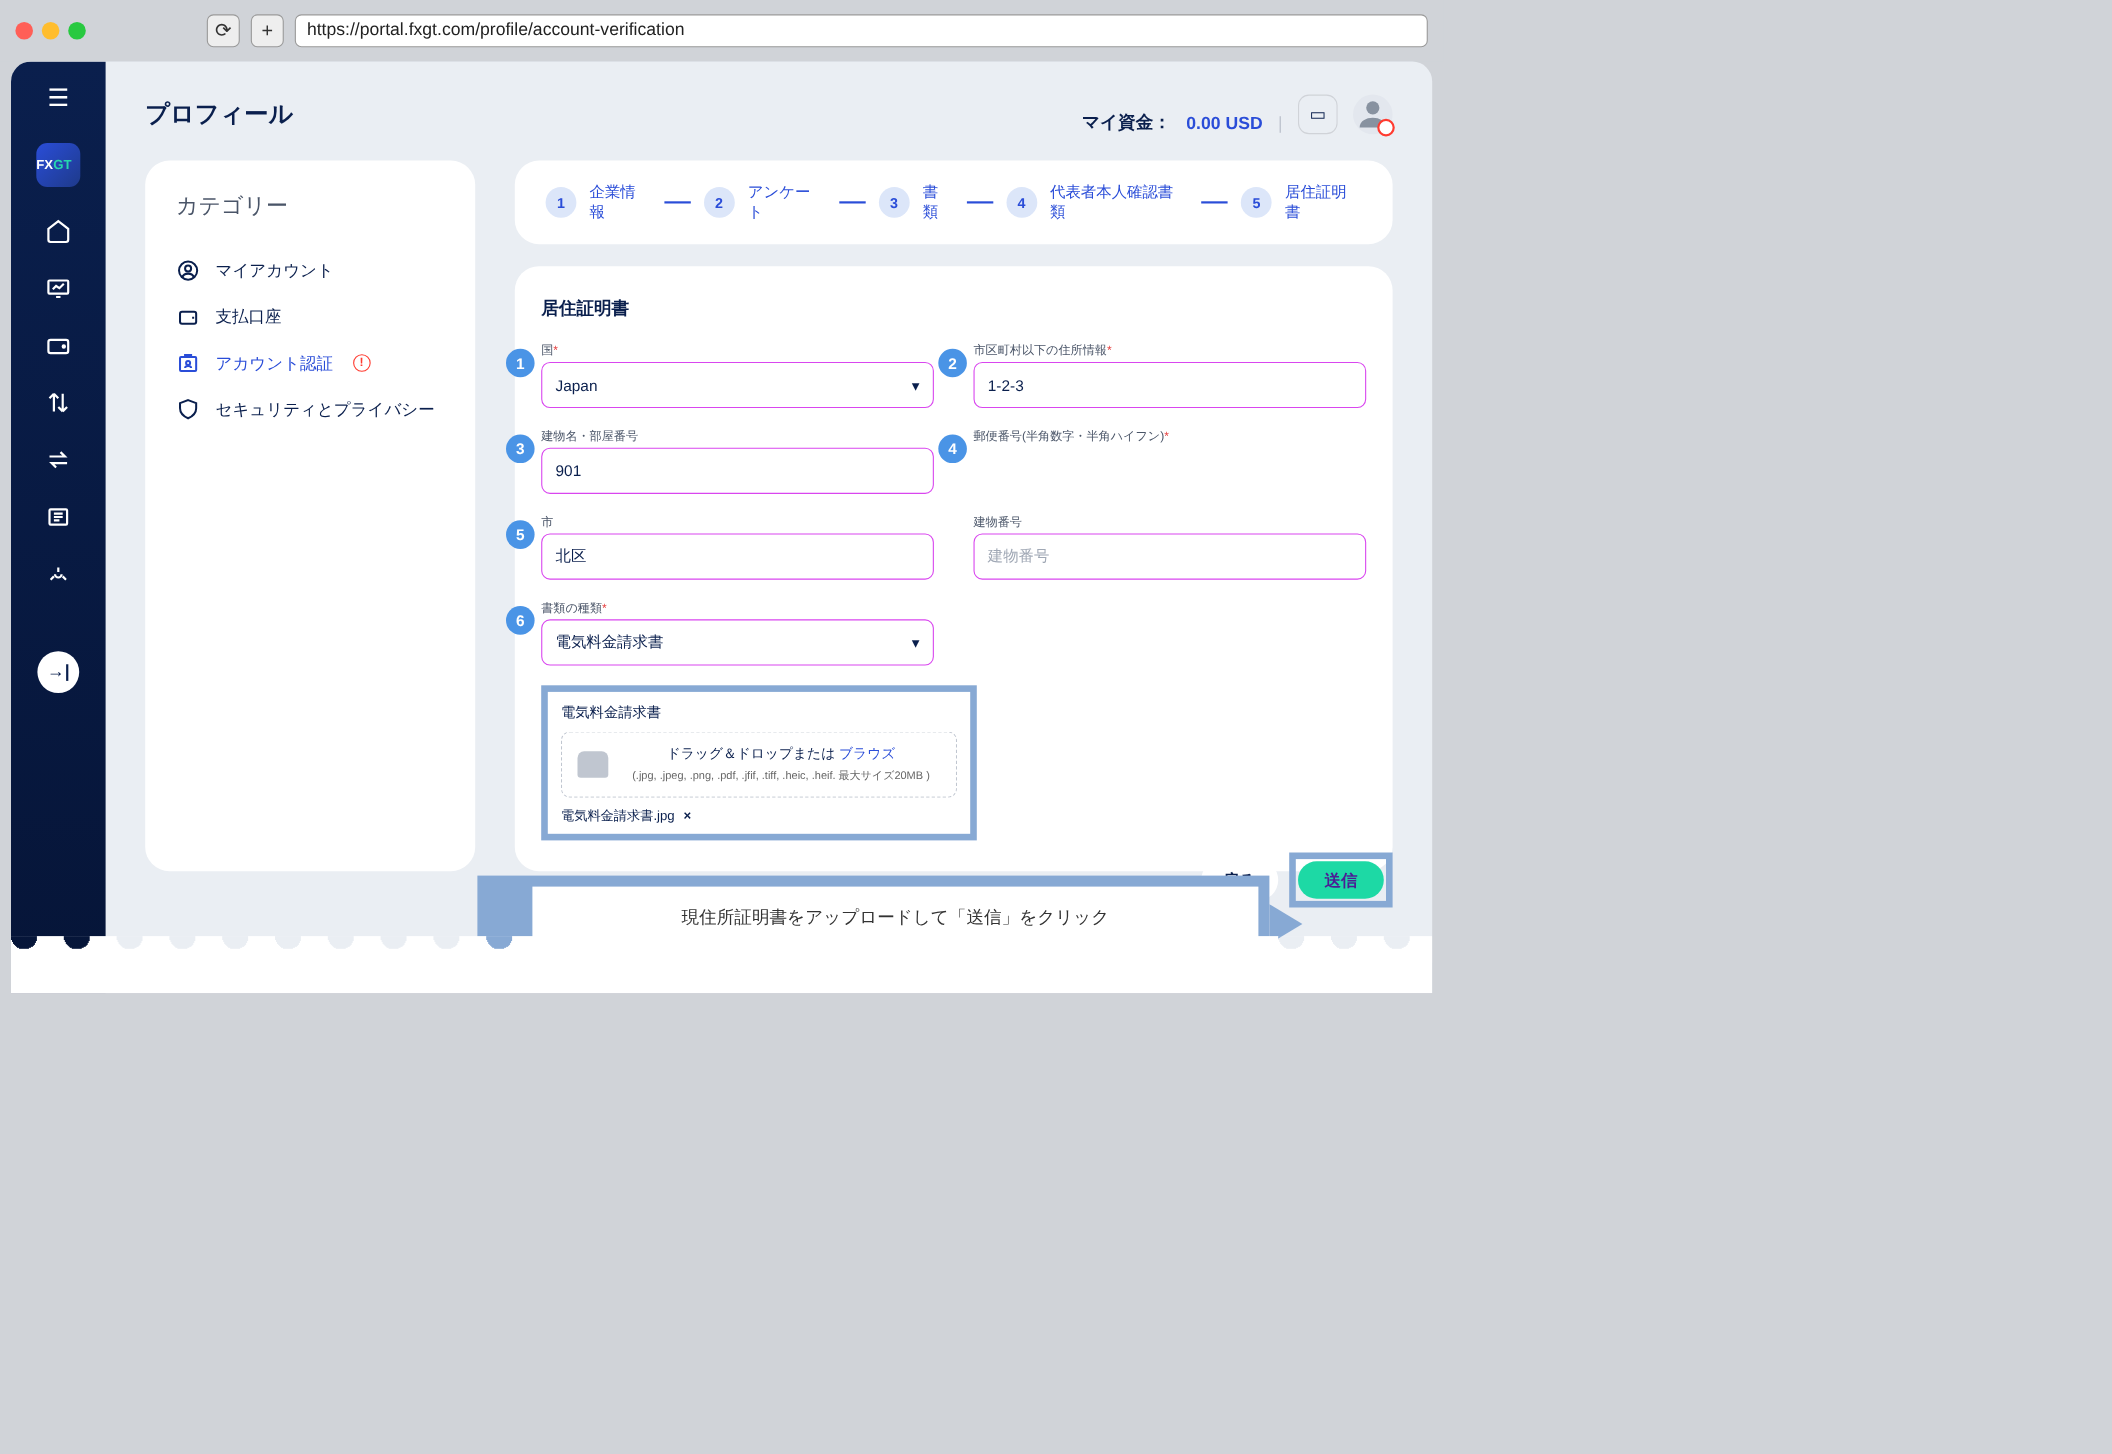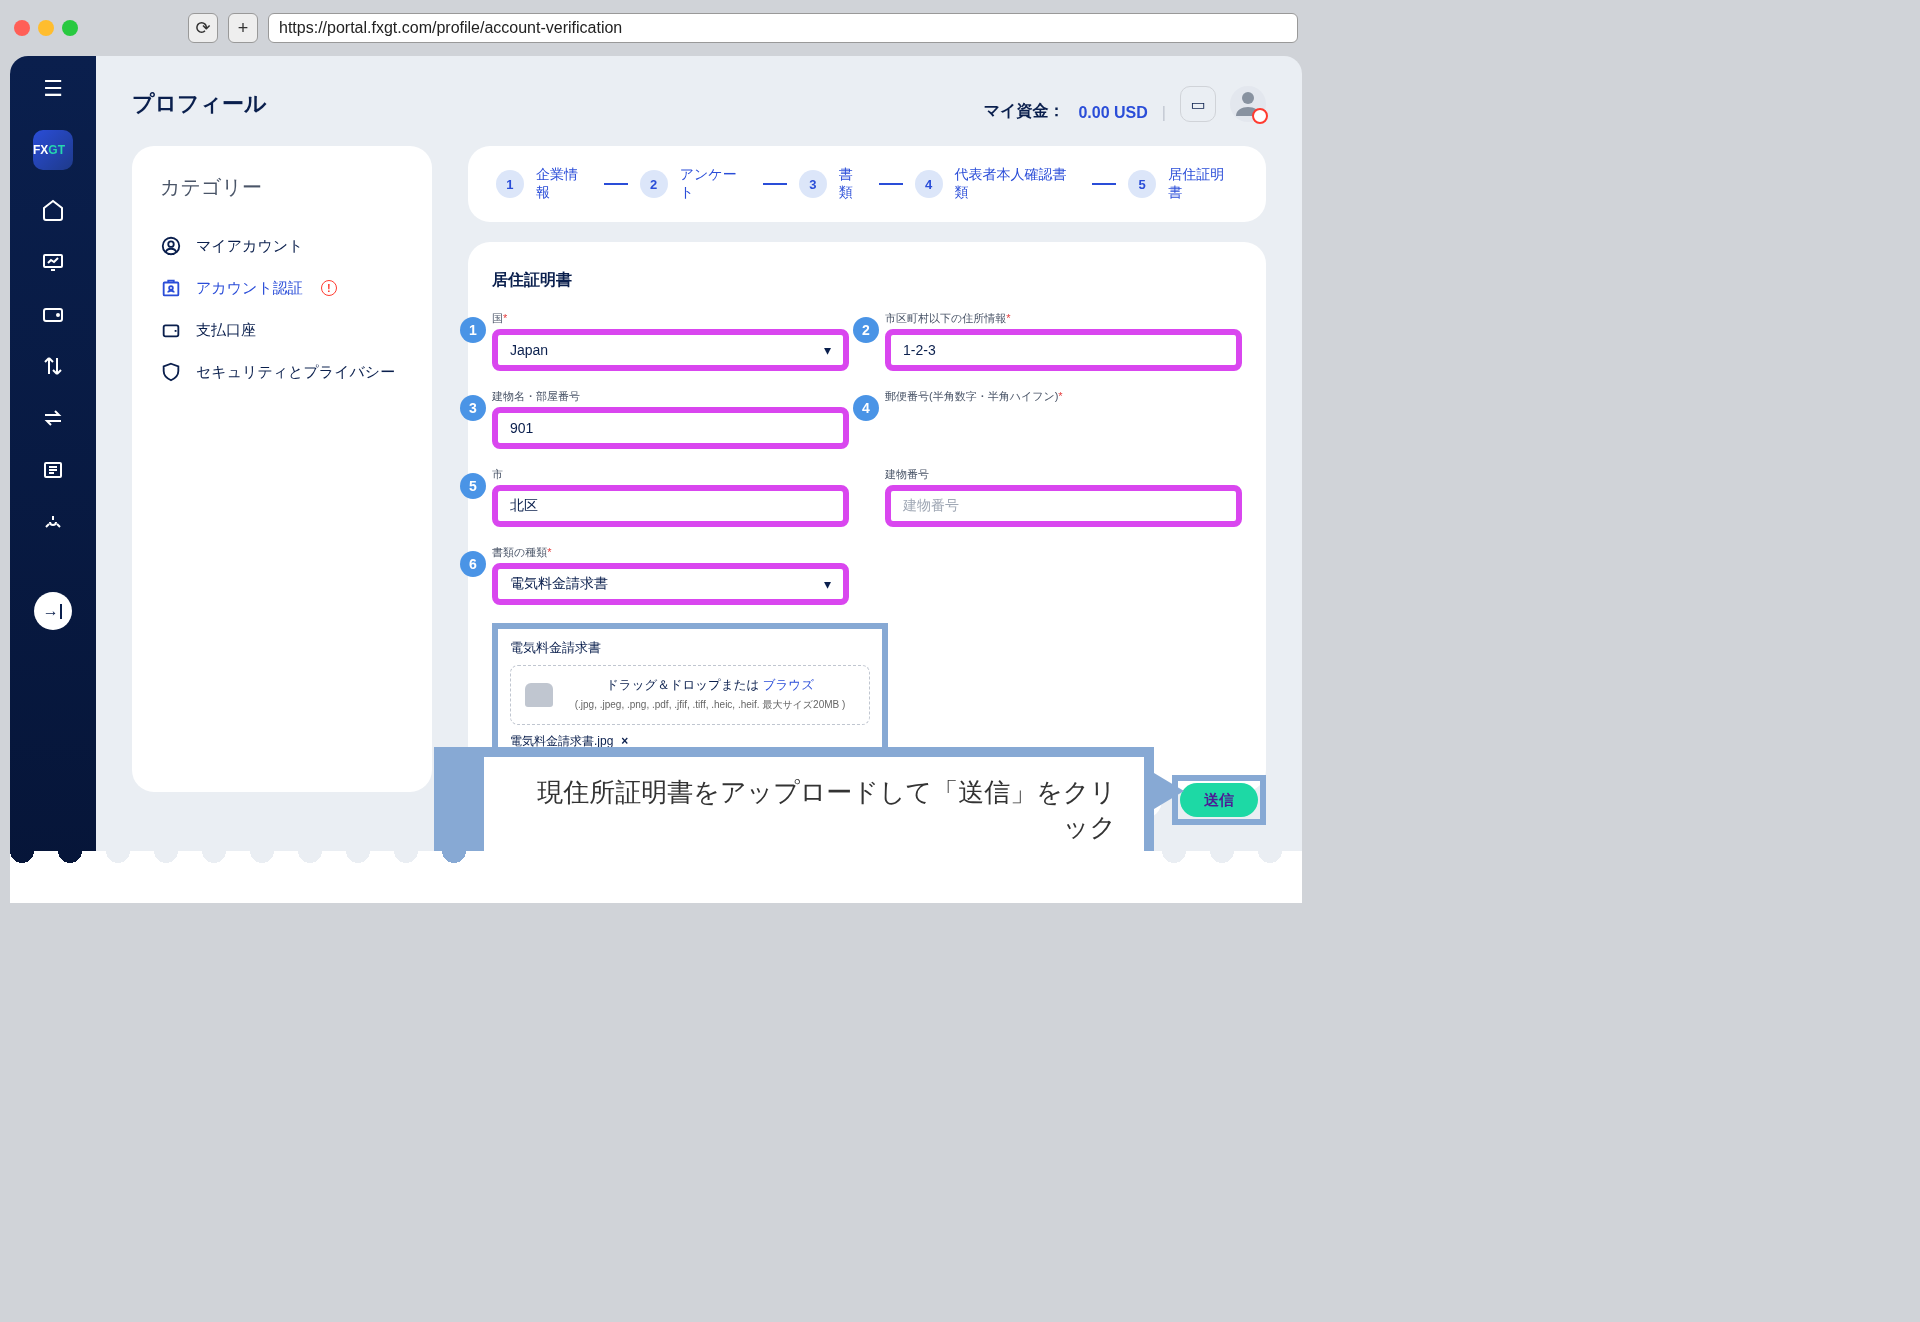--- a/index.html
+++ b/index.html
@@ -56,21 +56,21 @@
 .step-num { width: 28px; height: 28px; background: #dce6f9; color: #2a4dd8; border-radius: 50%; display:flex; align-items:center; justify-content:center; font-weight:600; font-size:13px; }
 .step-sep { width: 24px; height: 2px; background: #2a4dd8; }
 
 
 .form-card { background: #fff; border-radius: 22px; padding: 28px 24px; position: relative; }
 .section-title { font-size: 16px; font-weight: 700; color: #0a1f4d; margin-bottom: 20px; }
 .form-grid { display: grid; grid-template-columns: 1fr 1fr; gap: 18px 36px; }
 .form-field { position: relative; }
 .field-label { font-size: 11px; color: #4a5568; margin-bottom: 3px; display:block; }
 .field-label .req { color: #e53e3e; }
-.field-input { width: 100%; height: 42px; border: 6px solid #d946ef; border-radius: 8px; padding: 0 12px; font-size: 14px; color: #0a1f4d; background:#fff; display:flex; align-items:center; justify-content:space-between; }
+.field-input { width: 100%; height: 42px; border: 1px solid #d946ef; border-radius: 8px; padding: 0 12px; font-size: 14px; color: #0a1f4d; background:#fff; display:flex; align-items:center; justify-content:space-between; }
 .field-input.placeholder { color: #a0a8b5; }
 .badge-num { position: absolute; left: -32px; top: 6px; width: 26px; height: 26px; background: #4a94e6; color: #fff; border-radius: 50%; display:flex; align-items:center; justify-content:center; font-weight:700; font-size:14px; }
 .full-span { grid-column: 1; }
 
 
 .upload-wrap { margin-top: 18px; border: 6px solid #87a9d4; padding: 10px 12px 8px 12px; width: 396px; }
 .upload-title { font-size: 13px; color: #0a1f4d; margin-bottom: 8px; }
 .dropzone { border: 1px dashed #c0c6d0; border-radius: 8px; padding: 10px 14px; display:flex; gap:12px; align-items:center; }
 .cloud-icon { width:28px; height:24px; background:#c0c6d0; border-radius:6px 6px 3px 3px; position:relative; }
 .dz-text { flex:1; text-align:center; font-size:12.5px; color:#0a1f4d; line-height:1.5; }
@@ -80,21 +80,21 @@
 .remove-x { cursor:pointer; font-weight:700; color:#0a1f4d; }
 
 
 .footer-btns { position: absolute; right: 36px; bottom: 78px; display:flex; gap:10px; align-items:center; }
 .btn-back { height: 38px; padding: 0 20px; background:#fff; border:none; border-radius:19px; font-size:15px; color:#0a1f4d; font-weight:600; cursor:pointer; }
 .btn-submit-wrap { border: 6px solid #87a9d4; padding:2px; }
 .btn-submit { height: 34px; padding: 0 24px; background:#1dd9a5; border:none; border-radius:19px; font-size:15px; color:#4c1d95; font-weight:700; cursor:pointer; }
 
 
 .callout { position: absolute; left: 338px; bottom: 30px; width: 720px; background: #87a9d4; padding: 10px; }
-.callout-inner { background:#fff; padding: 18px 28px; font-size: 26px; color:#333; text-align:right;margin-left:40px; }
+.callout-inner { background:#fff; padding: 18px 28px; font-size: 16px; color:#333; text-align:center;margin-left:40px; }
 .callout::after { content:''; position:absolute; right:-30px; top:26px; width:0; height:0; border-left:30px solid #87a9d4; border-top:18px solid transparent; border-bottom:18px solid transparent; }
 
 
 .wavy { position:absolute; bottom:0; left:0; right:0; height:40px; background:#fff; }
 .wavy::before { content:''; position:absolute; top:-12px; left:0; right:0; height:24px; background: radial-gradient(circle at 12px 0, transparent 12px, #fff 12px) repeat-x; background-size: 48px 24px; }
 
 svg { width:100%; height:100%; }
 </style>
 </head>
 <body>
@@ -184,40 +184,40 @@
         <div class="cat-item">
           <span class="cat-icon">
               <svg viewBox="0 0 24 24" fill="none" stroke="#0a1f4d" stroke-width="2">
                 <circle cx="12" cy="12" r="9"></circle>
                 <circle cx="12" cy="10" r="3"></circle>
                 <path d="M6 19c1-3 4-4 6-4s5 1 6 4"></path>
               </svg>
             </span>
           <span>マイアカウント</span>
         </div>
+        <div class="cat-item">
+          <span class="cat-icon">
+              <svg viewBox="0 0 24 24" fill="none" stroke="#0a1f4d" stroke-width="2">
+                <rect x="4" y="7" width="16" height="12" rx="2"></rect>
+                <path d="M16 13h2"></path>
+              </svg>
+            </span>
+          <span>支払口座</span>
+        </div>
         <div class="cat-item active">
           <span class="cat-icon">
               <svg viewBox="0 0 24 24" fill="none" stroke="#2a4dd8" stroke-width="2">
                 <rect x="4" y="6" width="16" height="14" rx="1"></rect>
                 <path d="M9 6V4h6v2"></path>
                 <circle cx="12" cy="12" r="2"></circle>
                 <path d="M9 17c0-1.5 1.5-2 3-2s3 .5 3 2"></path>
               </svg>
             </span>
           <span>アカウント認証</span>
           <span class="alert-dot">!</span>
-        </div>
-        <div class="cat-item">
-          <span class="cat-icon">
-              <svg viewBox="0 0 24 24" fill="none" stroke="#0a1f4d" stroke-width="2">
-                <rect x="4" y="7" width="16" height="12" rx="2"></rect>
-                <path d="M16 13h2"></path>
-              </svg>
-            </span>
-          <span>支払口座</span>
         </div>
         <div class="cat-item">
           <span class="cat-icon">
               <svg viewBox="0 0 24 24" fill="none" stroke="#0a1f4d" stroke-width="2">
                 <path d="M12 3l8 3v5c0 5-3.5 8-8 10-4.5-2-8-5-8-10V6l8-3z"></path>
               </svg>
             </span>
           <span>セキュリティとプライバシー</span>
         </div>
       </div>

